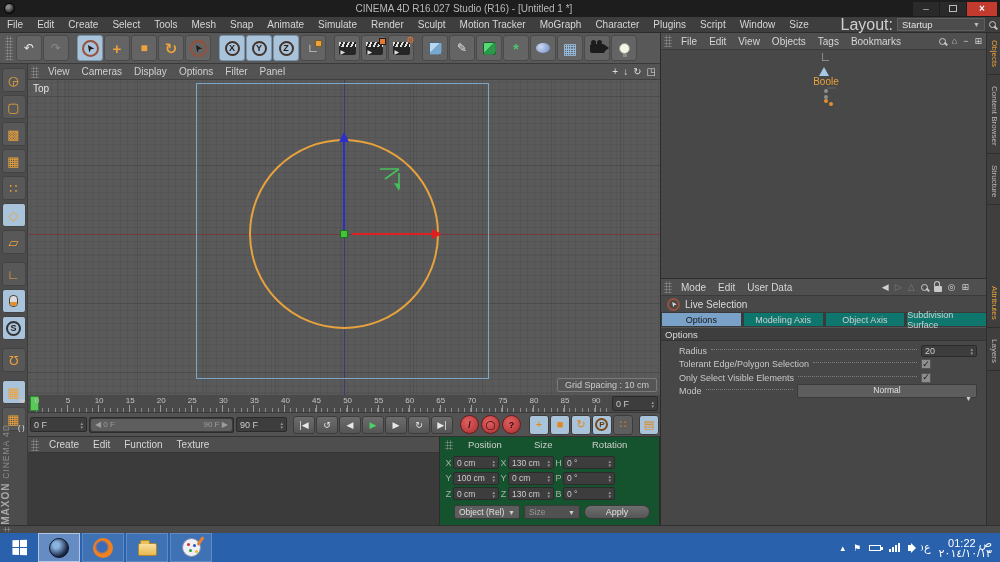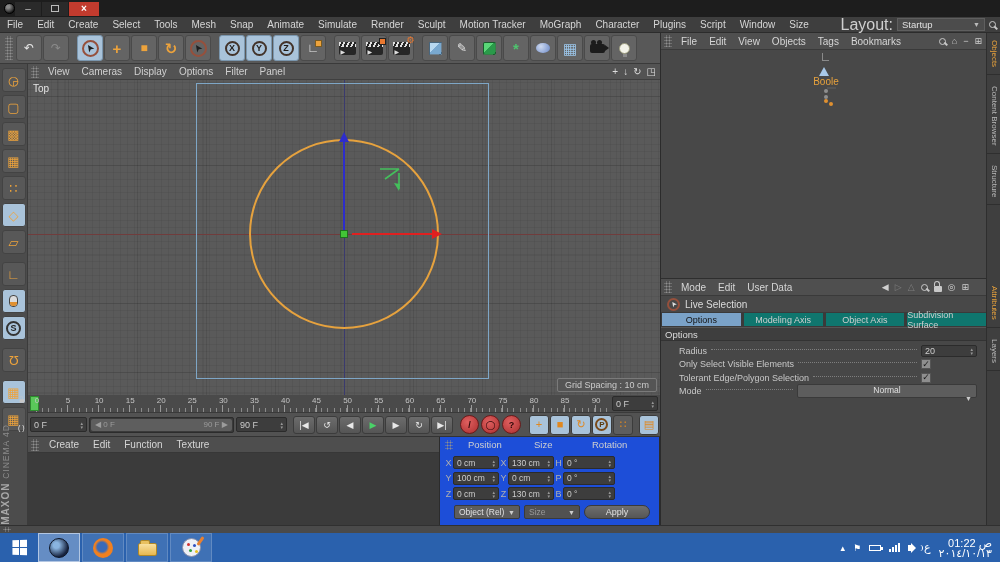--- a/index.html
+++ b/index.html
@@ -155,21 +155,21 @@
   .ktile.active{background:#a9c3da;}
   .ktile .g{font-size:11px;color:#e08820;line-height:1;}
   .pcirc{width:13px;height:13px;border-radius:50%;border:2px solid #7a4a1a;display:flex;align-items:center;
     justify-content:center;font-size:8px;font-weight:bold;color:#5a3a10;}
 
   
   .materials{left:28px;top:437px;width:412px;height:88px;background:#3b3b3b;border-right:1px solid #2c2c2c;}
   .mat-menu{height:16px;background:#4e4e4e;border-bottom:1px solid #373737;display:flex;align-items:center;}
 
   
-  .coords{left:440px;top:437px;width:220px;height:88px;background:#1d4ed8;border-right:1px solid #2c2c2c;}
+  .coords{left:440px;top:437px;width:220px;height:88px;background:#14532d;border-right:1px solid #2c2c2c;}
   .coord-head{position:absolute;top:2px;color:#cfcfcf;font-size:9.5px;}
   .coord-row{position:absolute;left:4px;display:flex;align-items:center;}
   .axl{width:9px;color:#b0b0b0;font-size:9px;text-align:center;flex:none;}
   .cfld{height:13px;font-size:8.5px;}
   .dd{display:flex;align-items:center;background:#5d5d5d;border:1px solid #3a3a3a;border-radius:2px;
     color:#e0e0e0;font-size:8.5px;padding:0 4px;height:14px;}
   .dd .car{margin-left:auto;font-size:7px;color:#ccc;padding-left:3px;}
   .dd.dim{color:#9a9a9a;background:#515151;}
   .apply-btn{height:14px;border-radius:7px;background:linear-gradient(#6e6e6e,#565656);border:1px solid #3a3a3a;
     color:#e0e0e0;font-size:9px;display:flex;align-items:center;justify-content:center;}
@@ -253,20 +253,21 @@
     border:1px solid #fff;border-left:none;border-radius:0 5px 5px 0;border-top:none;border-bottom:none;}
   .clock{text-align:right;font-size:11px;line-height:10px;color:#fff;}
 </style>
 </head>
 <body>
 
 <div class="screen">
 
   <div class="abs titlebar">
     <span class="c4d-ball"></span>
+    <span class="title-text">CINEMA 4D R16.027 Studio (R16) - [Untitled 1 *]</span>
     <span class="wbtn wmin"></span>
     <span class="wbtn">
         <span class="i-restore"></span>
       </span>
     <span class="wbtn close">×</span>
   </div>
 
   <div class="abs menubar">
     <span style="display:flex;">
         <span class="menu-item">File</span>
@@ -680,27 +681,27 @@
       <div class="am-rows">
           <div class="am-row">
             <span class="lbl">Radius</span>
             <span class="dots"></span>
             <span class="fld am-spin" style="height: 12px;">
               <span>20</span>
               <span class="spin"></span>
             </span>
           </div>
           <div class="am-row">
-            <span class="lbl">Only Select Visible Elements</span>
+            <span class="lbl">Tolerant Edge/Polygon Selection</span>
             <span class="dots"></span>
             <span class="chk on"></span>
             <span style="width: 46px;"></span>
           </div>
           <div class="am-row">
-            <span class="lbl">Tolerant Edge/Polygon Selection</span>
+            <span class="lbl">Only Select Visible Elements</span>
             <span class="dots"></span>
             <span class="chk on"></span>
             <span style="width: 46px;"></span>
           </div>
           <div class="am-row">
             <span class="lbl">Mode</span>
             <span class="dots"></span>
             <span class="dd am-dd">
               <span>Normal</span>
               <span class="car">▼</span>

